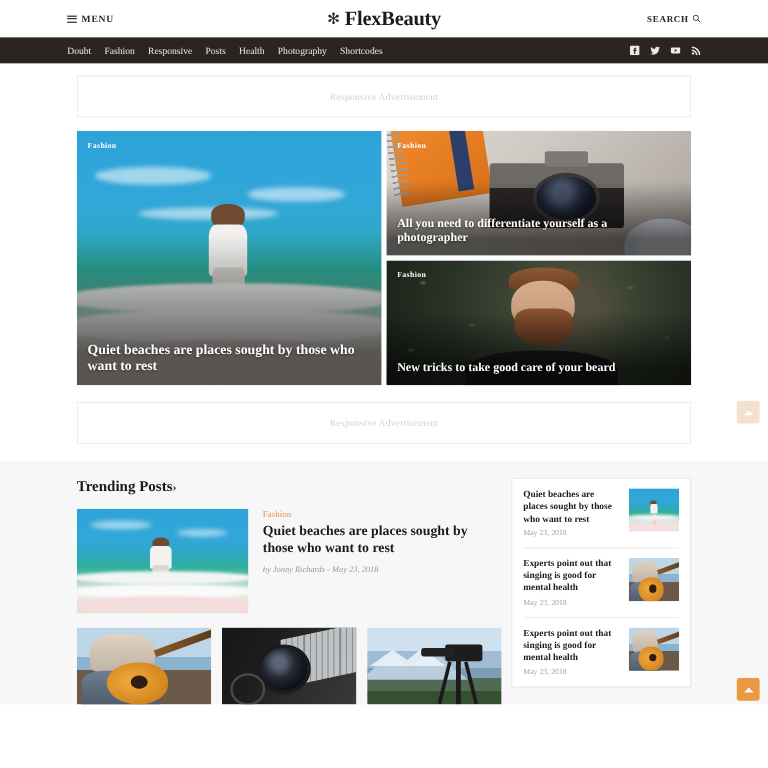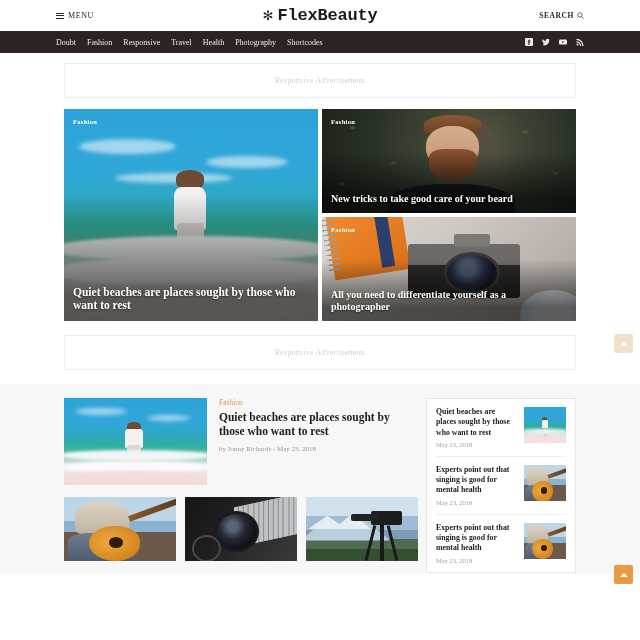--- a/index.html
+++ b/index.html
@@ -13,32 +13,32 @@
 
   
   .topbar {
     height: 31px; background: #ffffff;
     display: flex; align-items: center; position: relative;
     padding: 0 56px;
   }
   .menu-btn {
     display: flex; align-items: center; gap: 4px;
     font-size: 8px; letter-spacing: .6px; color: #2b2523;
-    font-family: "Liberation Serif", serif; font-weight: 400;
+    font-family: "Liberation Serif", serif; font-weight: 700;
   }
   .hamburger { display: inline-flex; flex-direction: column; gap: 1.5px; }
   .hamburger span { display: block; width: 8px; height: 1px; background: #2b2523; }
   .brand {
     position: absolute; left: 0; right: 0; top: 0; bottom: 0;
     display: flex; align-items: center; justify-content: center;
     gap: 4px; pointer-events: none;
   }
   .brand-mark { font-size: 13px; color: #2b2523; line-height: 1; }
   .brand-name {
-    font-family: Liberation Mono, monospace; font-weight: 700;
+    font-family: Liberation Serif, serif; font-weight: 700;
     font-size: 17px; color: #1d1a19; letter-spacing: -.2px;
   }
   .search-btn {
     margin-left: auto; display: flex; align-items: center; gap: 3px;
     font-size: 7.5px; letter-spacing: .6px; color: #2b2523;
     font-family: "Liberation Serif", serif; font-weight: 600;
   }
   .mag { width: 7px; height: 7px; display: block; }
 
   
@@ -145,21 +145,21 @@
     color: #e2954d; margin-bottom: 3px;
   }
   .post-title {
     font-family: "Liberation Serif", serif; font-weight: 700;
     font-size: 11.5px; color: #1d1a19; line-height: 1.24; margin-bottom: 6px;
   }
   .excerpt {
     font-family: "Liberation Serif", serif; font-size: 7.8px;
     color: #7c7875; line-height: 1.55; margin-bottom: 7px;
   }
-  .meta { font-family: "Liberation Serif", serif; font-size: 7px; color: #9a9794; }
+  .meta { font-family: "Liberation Serif", serif; font-size: 7px; color: #9a9794; font-style: italic; }
 
   .thumbrow { display: flex; gap: 9px; margin-top: 12px; }
   .thumbrow .tb { width: 112px; height: 64px; position: relative; overflow: hidden; }
 
   
   .guitar { background: linear-gradient(to bottom,#bcd6e8 0 38%, #8bb3cf 38% 55%, #6b5a4a 55% 100%); }
   .guitar .gbody { position:absolute; background: radial-gradient(ellipse at 40% 45%, #f0a93f, #d4861f 70%, #a8631a 100%); border-radius: 50% 45% 48% 52%; }
   .guitar .neck { position:absolute; background: linear-gradient(to right,#8a5a2c,#5e3a1b); }
   .guitar .hole { position:absolute; background:#2e1c0d; border-radius:50%; }
   .guitar .person { position:absolute; background: linear-gradient(to bottom,#ded3c4,#bfb2a1); border-radius: 40% 40% 20% 20%; }
@@ -245,21 +245,21 @@
         <line x1="10.3" y1="10.3" x2="15" y2="15" stroke="#2b2523" stroke-width="1.8"></line>
       </svg>
     </div>
   </div>
 
   <div class="nav">
     <div class="nav-list">
       <a href="#">Doubt</a>
       <a href="#">Fashion</a>
       <a href="#">Responsive</a>
-      <a href="#">Travel</a>
+      <a href="#">Posts</a>
       <a href="#">Health</a>
       <a href="#">Photography</a>
       <a href="#">Shortcodes</a>
     </div>
     <div class="nav-social">
       <svg class="soc" viewBox="0 0 16 16">
         <rect width="16" height="16" rx="2"></rect>
           <path d="M10.5 5.3H9.4c-.3 0-.5.2-.5.6v1h2l-.3 2H8.9V14H6.8V8.9H5.5v-2h1.3V5.6c0-1.3.8-2.1 2.2-2.1h1.5z" fill="#2b2421"></path>
       </svg>
       <svg class="soc" viewBox="0 0 16 16">
@@ -300,59 +300,62 @@
         <div class="foam" style="top:82%;height:18%;background:#ece0db;"></div>
       </div>
       <div class="shade"></div>
       <div class="badge">Fashion</div>
       <div class="card-title">Quiet beaches are places sought by those who want to rest</div>
     </div>
 
     <div class="feat-side">
 
       <div class="card">
-        <div class="art foliage">
-          <div class="leafdots"></div>
-          <div class="hairtop" style="left:40%;top:6%;width:23%;height:18%;"></div>
-          <div class="face" style="left:41%;top:16%;width:21%;height:40%;"></div>
-          <div class="beard" style="left:42%;top:38%;width:19%;height:30%;"></div>
-          <div class="shoulders" style="left:26%;top:72%;width:50%;height:36%;"></div>
-        </div>
-        <div class="shade"></div>
-        <div class="badge">Fashion</div>
-        <div class="card-title">New tricks to take good care of your beard</div>
-      </div>
-
-      <div class="card">
         <div class="art desk">
           <div class="note" style="left:3%;top:-6%;width:30%;height:62%;transform:rotate(-9deg);"></div>
           <div class="note2" style="left:22%;top:-4%;width:5%;height:52%;transform:rotate(-9deg);"></div>
           <div class="rings" style="left:1%;top:2%;width:5%;height:52%;transform:rotate(-9deg);"></div>
           <div class="cam-body" style="left:34%;top:26%;width:44%;height:52%;"></div>
           <div class="cam-top" style="left:52%;top:16%;width:14%;height:13%;"></div>
           <div class="lens" style="left:48%;top:34%;width:22%;height:40%;"></div>
           <div class="plate" style="left:78%;top:70%;width:26%;height:46%;"></div>
         </div>
         <div class="shade"></div>
         <div class="badge">Fashion</div>
         <div class="card-title">All you need to differentiate yourself as a photographer</div>
       </div>
 
+      <div class="card">
+        <div class="art foliage">
+          <div class="leafdots"></div>
+          <div class="hairtop" style="left:40%;top:6%;width:23%;height:18%;"></div>
+          <div class="face" style="left:41%;top:16%;width:21%;height:40%;"></div>
+          <div class="beard" style="left:42%;top:38%;width:19%;height:30%;"></div>
+          <div class="shoulders" style="left:26%;top:72%;width:50%;height:36%;"></div>
+        </div>
+        <div class="shade"></div>
+        <div class="badge">Fashion</div>
+        <div class="card-title">New tricks to take good care of your beard</div>
+      </div>
+
     </div>
   </div>
 
   <div class="ad-wrap" style="padding-top:14px;padding-bottom:14px;">
     <div class="ad">
       <span>Responsive Advertisement</span>
     </div>
   </div>
 
   <div class="lower">
 
     <div class="col-main">
+      <div class="sec-title">
+        <span>Trending Posts</span><span class="chev">›</span>
+      </div>
 
       <div class="post">
         <div class="post-thumb">
           <div class="art beach">
             <div class="cloud" style="left:8%;top:12%;width:36%;height:8%;"></div>
             <div class="cloud" style="left:58%;top:20%;width:30%;height:7%;"></div>
             <div class="hair" style="left:44%;top:28%;width:10%;height:10%;"></div>
             <div class="body" style="left:43%;top:36%;width:12%;height:21%;border-radius:22% 22% 8% 8%;"></div>
             <div class="body" style="left:44%;top:54%;width:10%;height:9%;background:#d9d5d0;border-radius:3px;"></div>
             <div class="leg" style="left:47%;top:62%;width:2.4%;height:20%;"></div>

